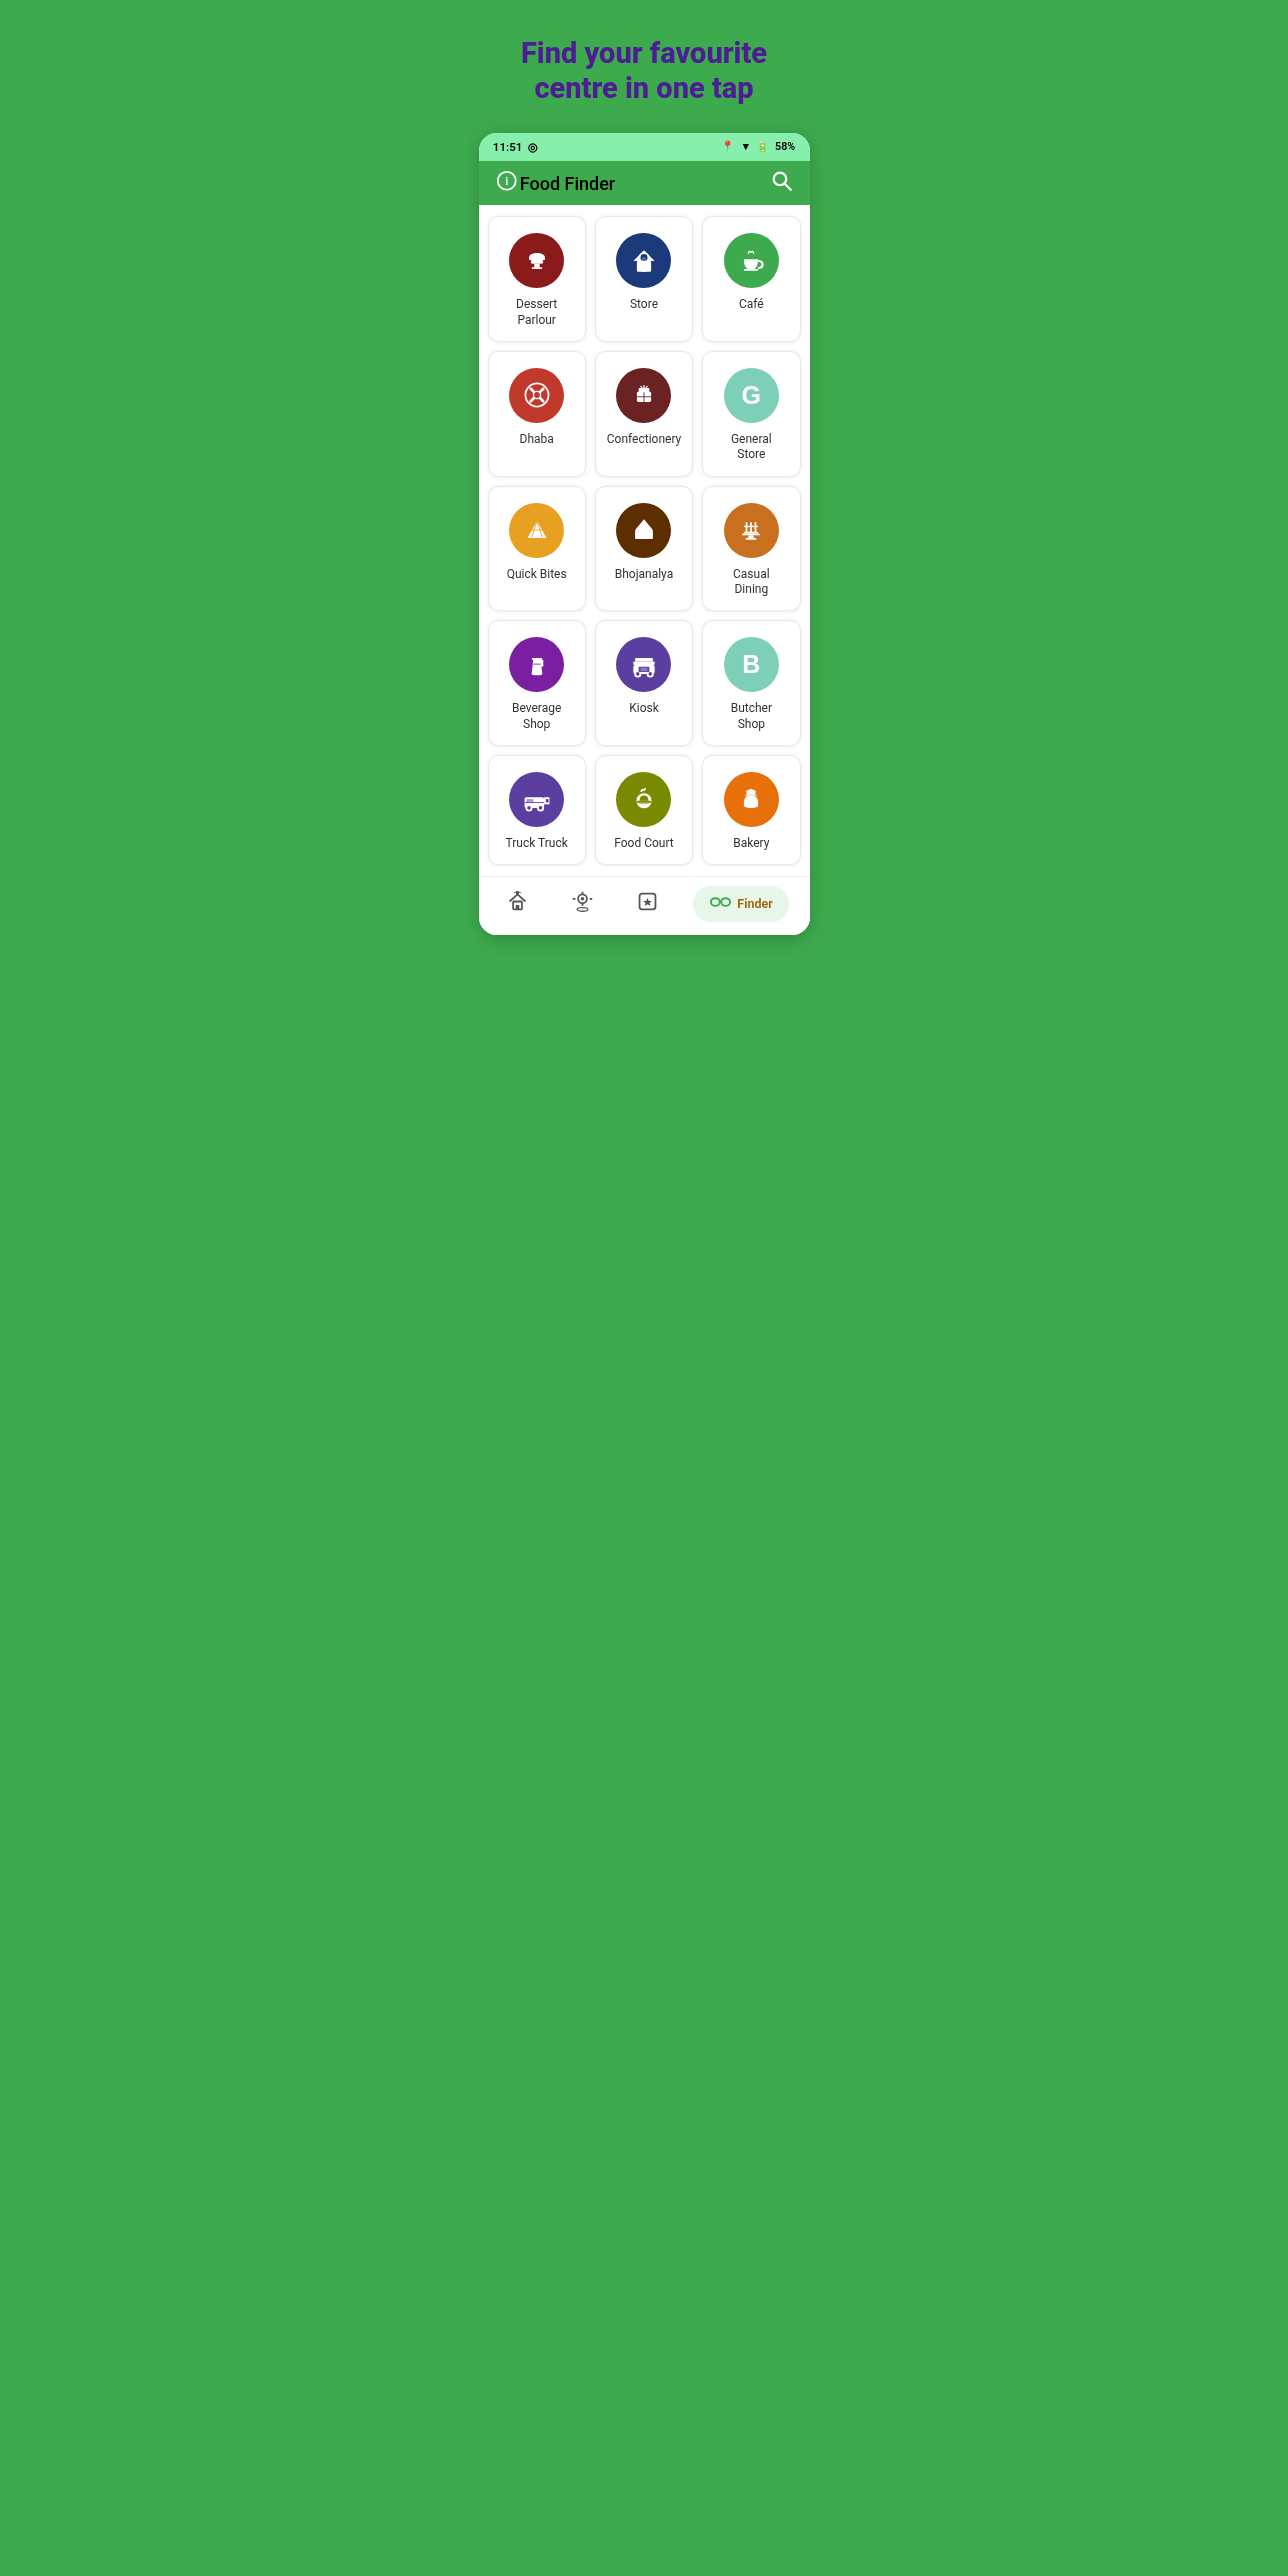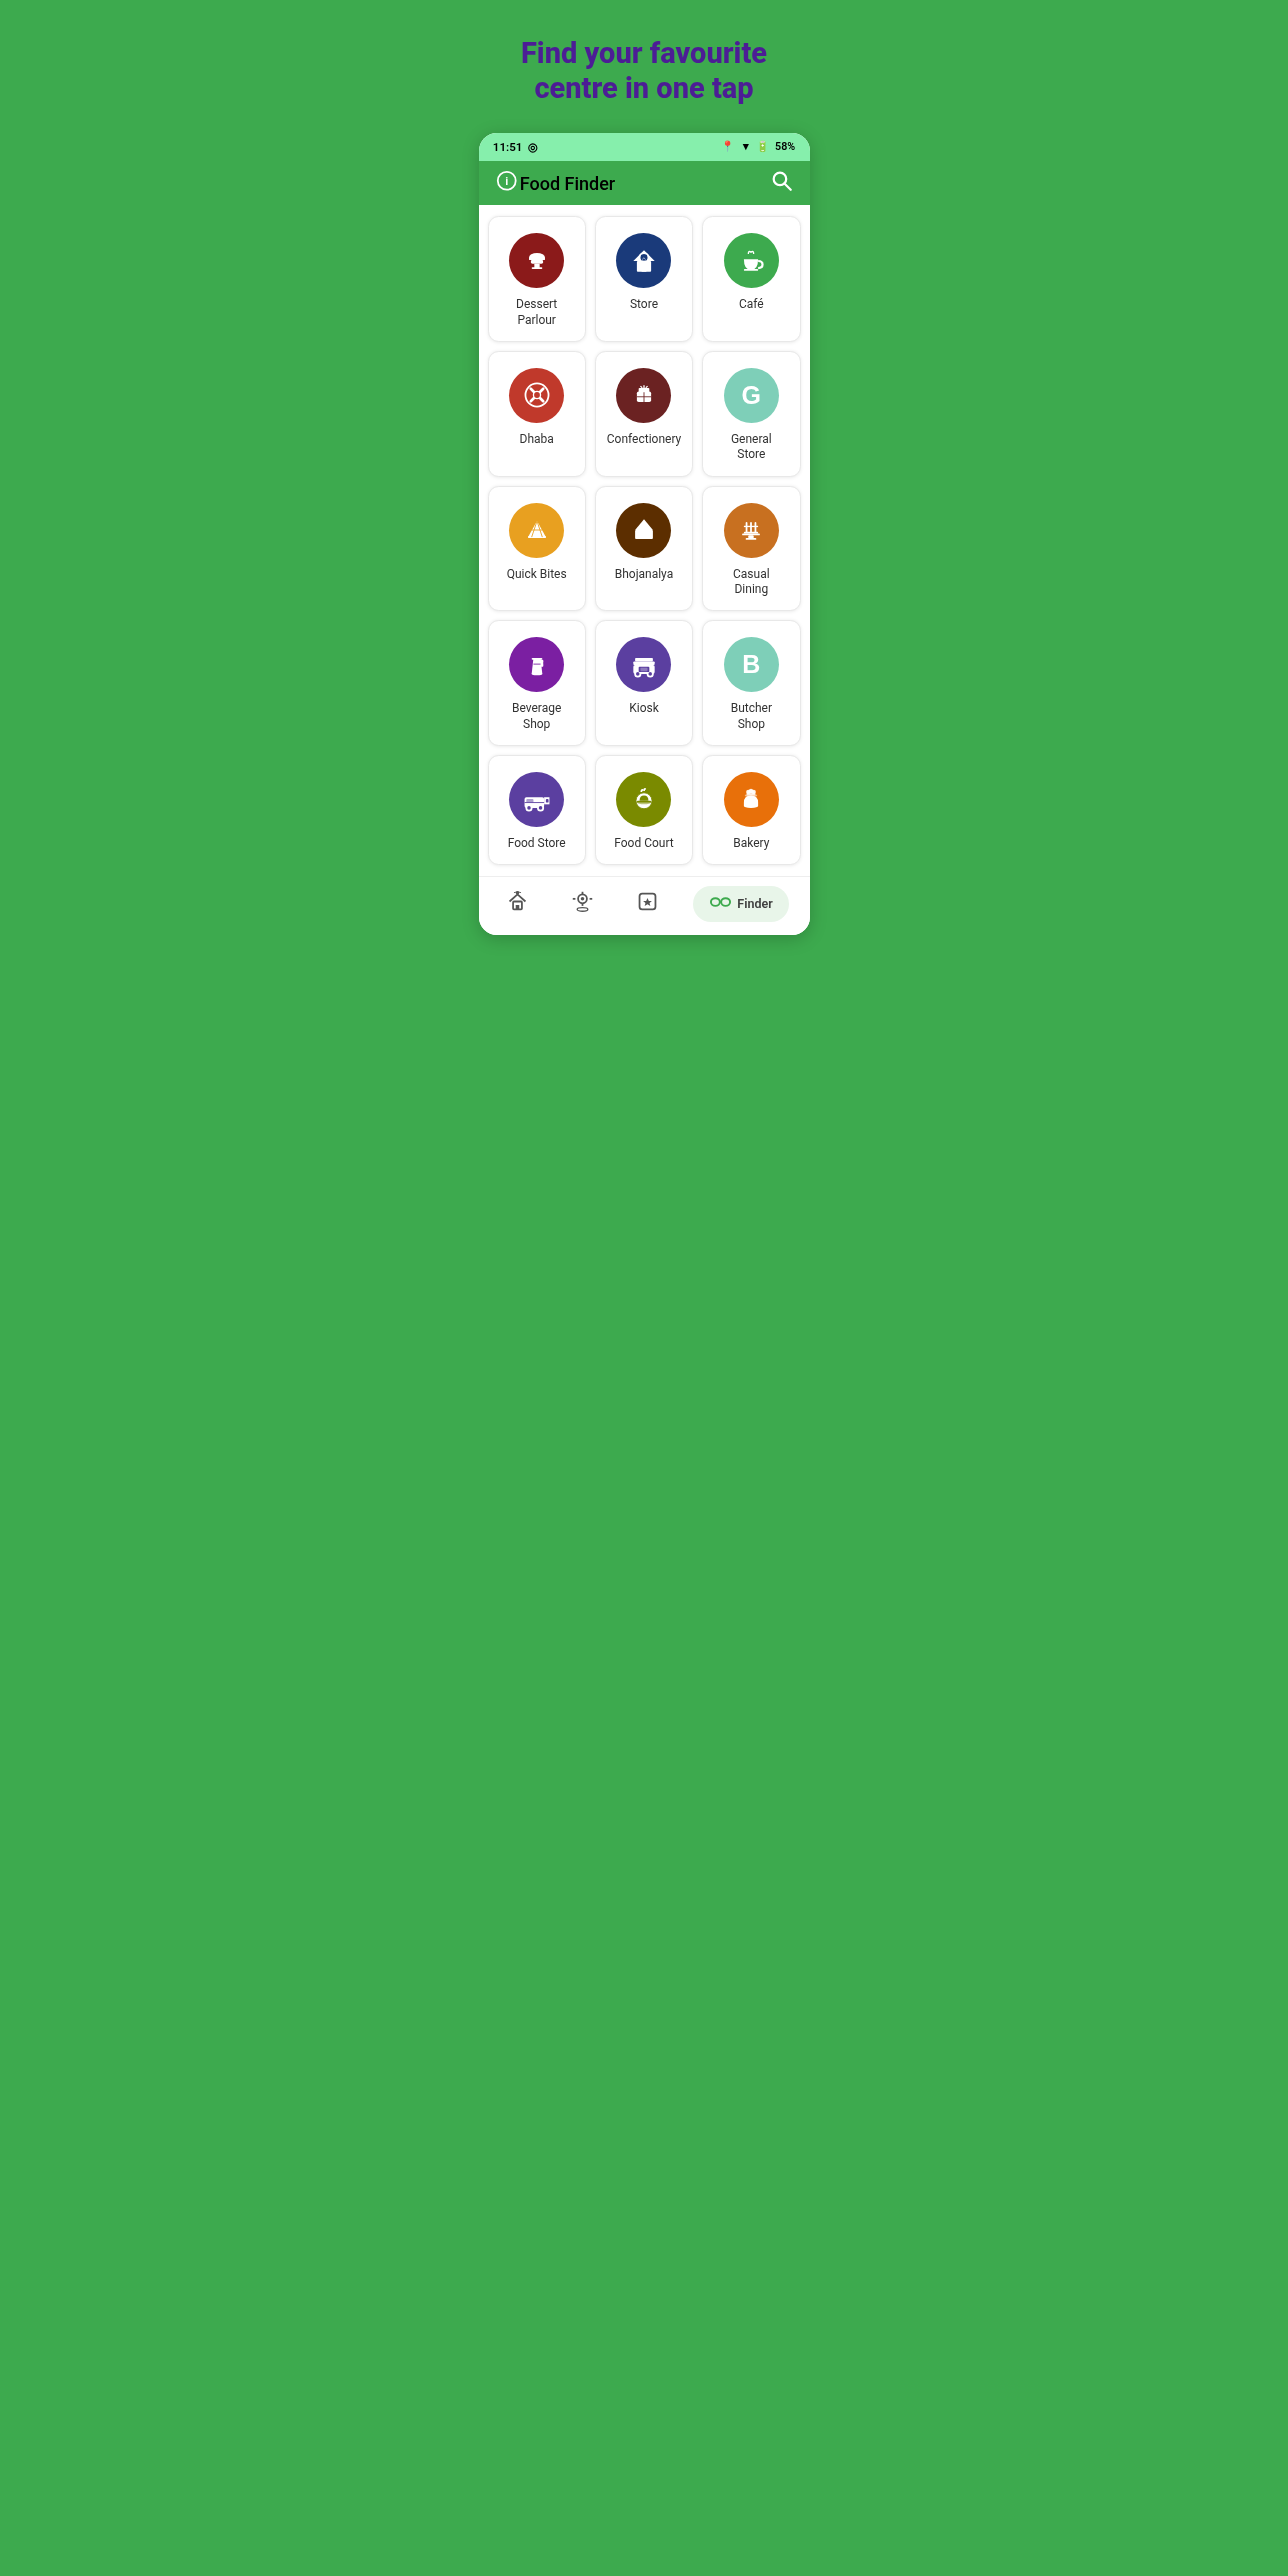--- a/index.html
+++ b/index.html
@@ -121,21 +121,21 @@
     .nav-item-finder {
       display: flex;
       align-items: center;
       gap: 5.4px;
       background: #e8f5e9;
       border-radius: 21.5px;
       padding: 7.2px 16px;
       cursor: pointer;
     }
     .nav-item-finder .nav-icon { font-size: 18px; color: #3daa4e; }
-    .nav-item-finder .nav-label { font-size: 12.5px; color: #404040; font-weight: 600; }
+    .nav-item-finder .nav-label { font-size: 12.5px; color: #a16207; font-weight: 600; }
 
     
     .bg-dessert { background: #8B1A1A; }
     .bg-shack { background: #1a3a7a; }
     .bg-cafe { background: #3daa4e; }
     .bg-dhaba { background: #c0392b; }
     .bg-confectionery { background: #6b2222; }
     .bg-general { background: #7ecfb8; }
     .bg-quickbites { background: #e8a020; }
     .bg-bhojanalya { background: #5c2e00; }
@@ -344,21 +344,21 @@
           <svg width="32" height="32" viewBox="0 0 36 36" fill="white">
             <rect x="4" y="16" width="22" height="12" rx="2"></rect>
             <polygon points="26,16 32,16 32,24 26,24"></polygon>
             <rect x="28" y="18" width="3" height="4" rx="1" fill="#5b3fa0"></rect>
             <circle cx="9" cy="28" r="3" stroke="white" stroke-width="2" fill="#5b3fa0"></circle>
             <circle cx="22" cy="28" r="3" stroke="white" stroke-width="2" fill="#5b3fa0"></circle>
             <line x1="4" y1="22" x2="26" y2="22" stroke="#5b3fa0" stroke-width="1"></line>
             <rect x="6" y="18" width="8" height="4" rx="1" fill="#5b3fa0" opacity="0.5"></rect>
           </svg>
         </div>
-        <span class="item-label">Food Store</span>
+        <span class="item-label">Truck Truck</span>
       </div>
 
       <div class="grid-item">
         <div class="item-icon bg-foodcourt">
           <svg width="32" height="32" viewBox="0 0 36 36" fill="white">
             <circle cx="18" cy="20" r="9" fill="white"></circle>
             <circle cx="18" cy="20" r="9" stroke="#7a8a00" stroke-width="1" fill="none"></circle>
             <path d="M13 20 Q13 14 18 14 Q23 14 23 20" fill="#7a8a00"></path>
             <rect x="10" y="20" width="16" height="2" rx="1" fill="#7a8a00"></rect>
             <ellipse cx="18" cy="22" rx="8" ry="2" fill="#7a8a00" opacity="0.5"></ellipse>

